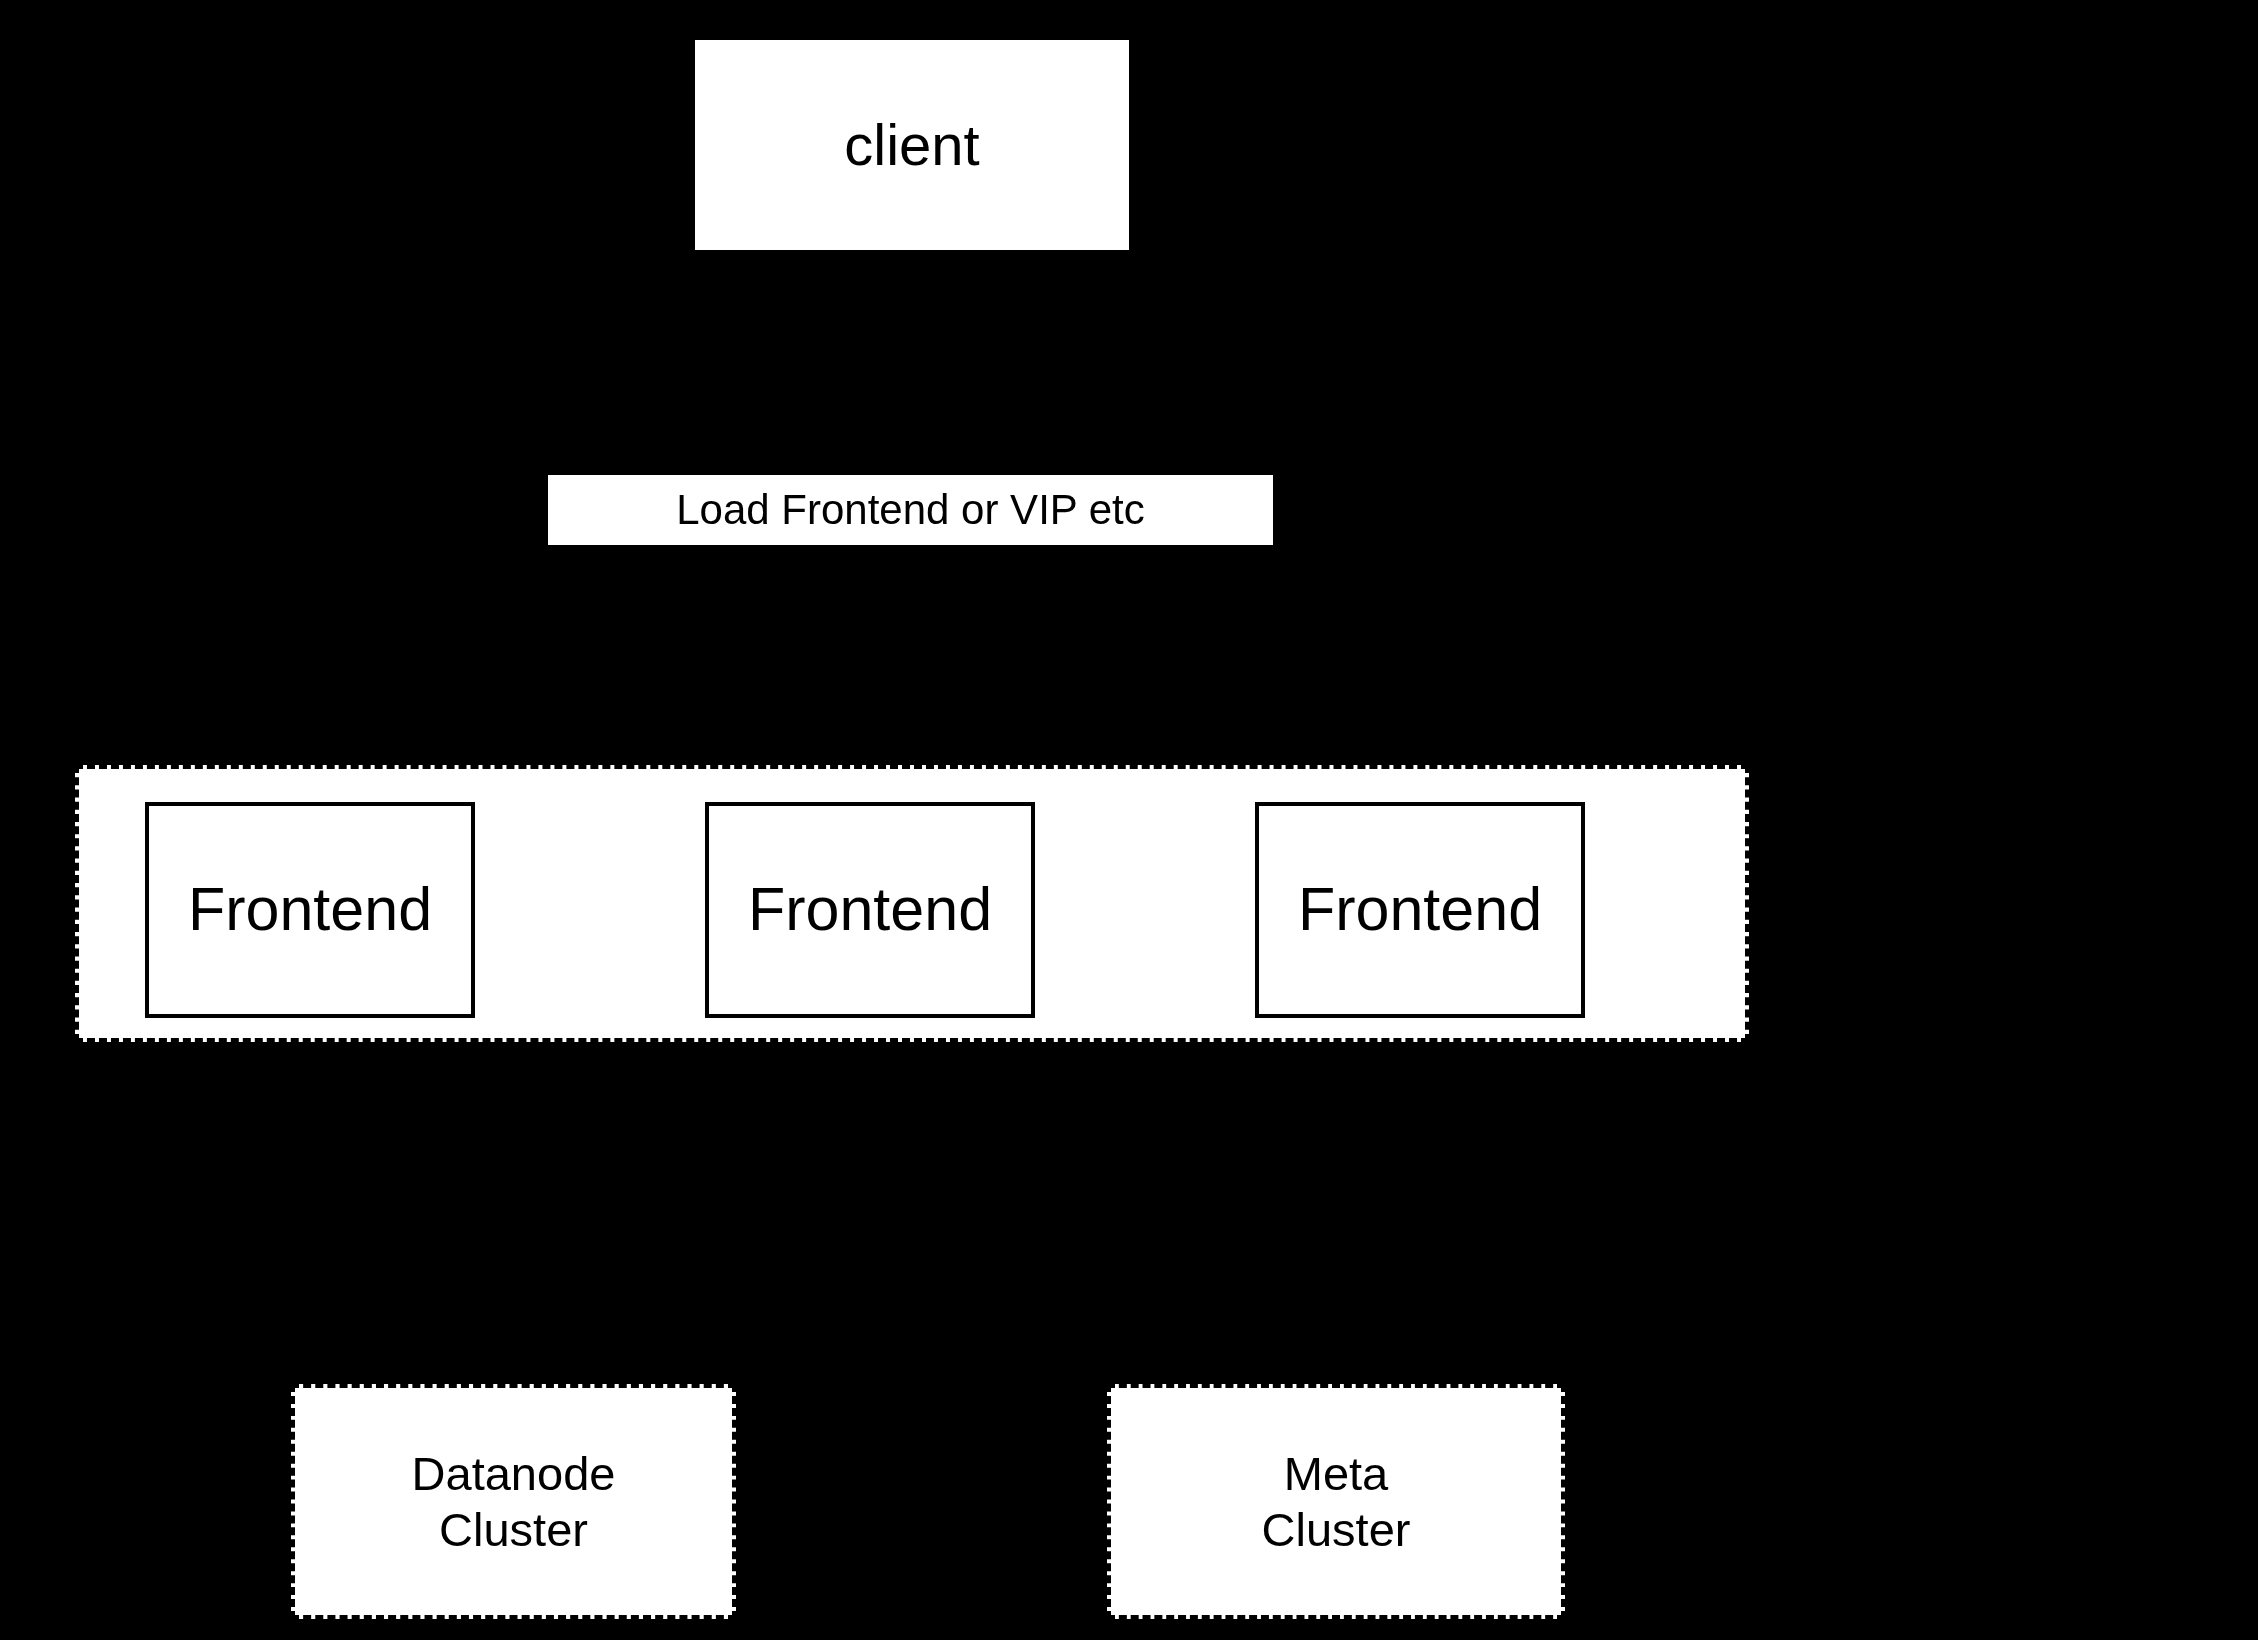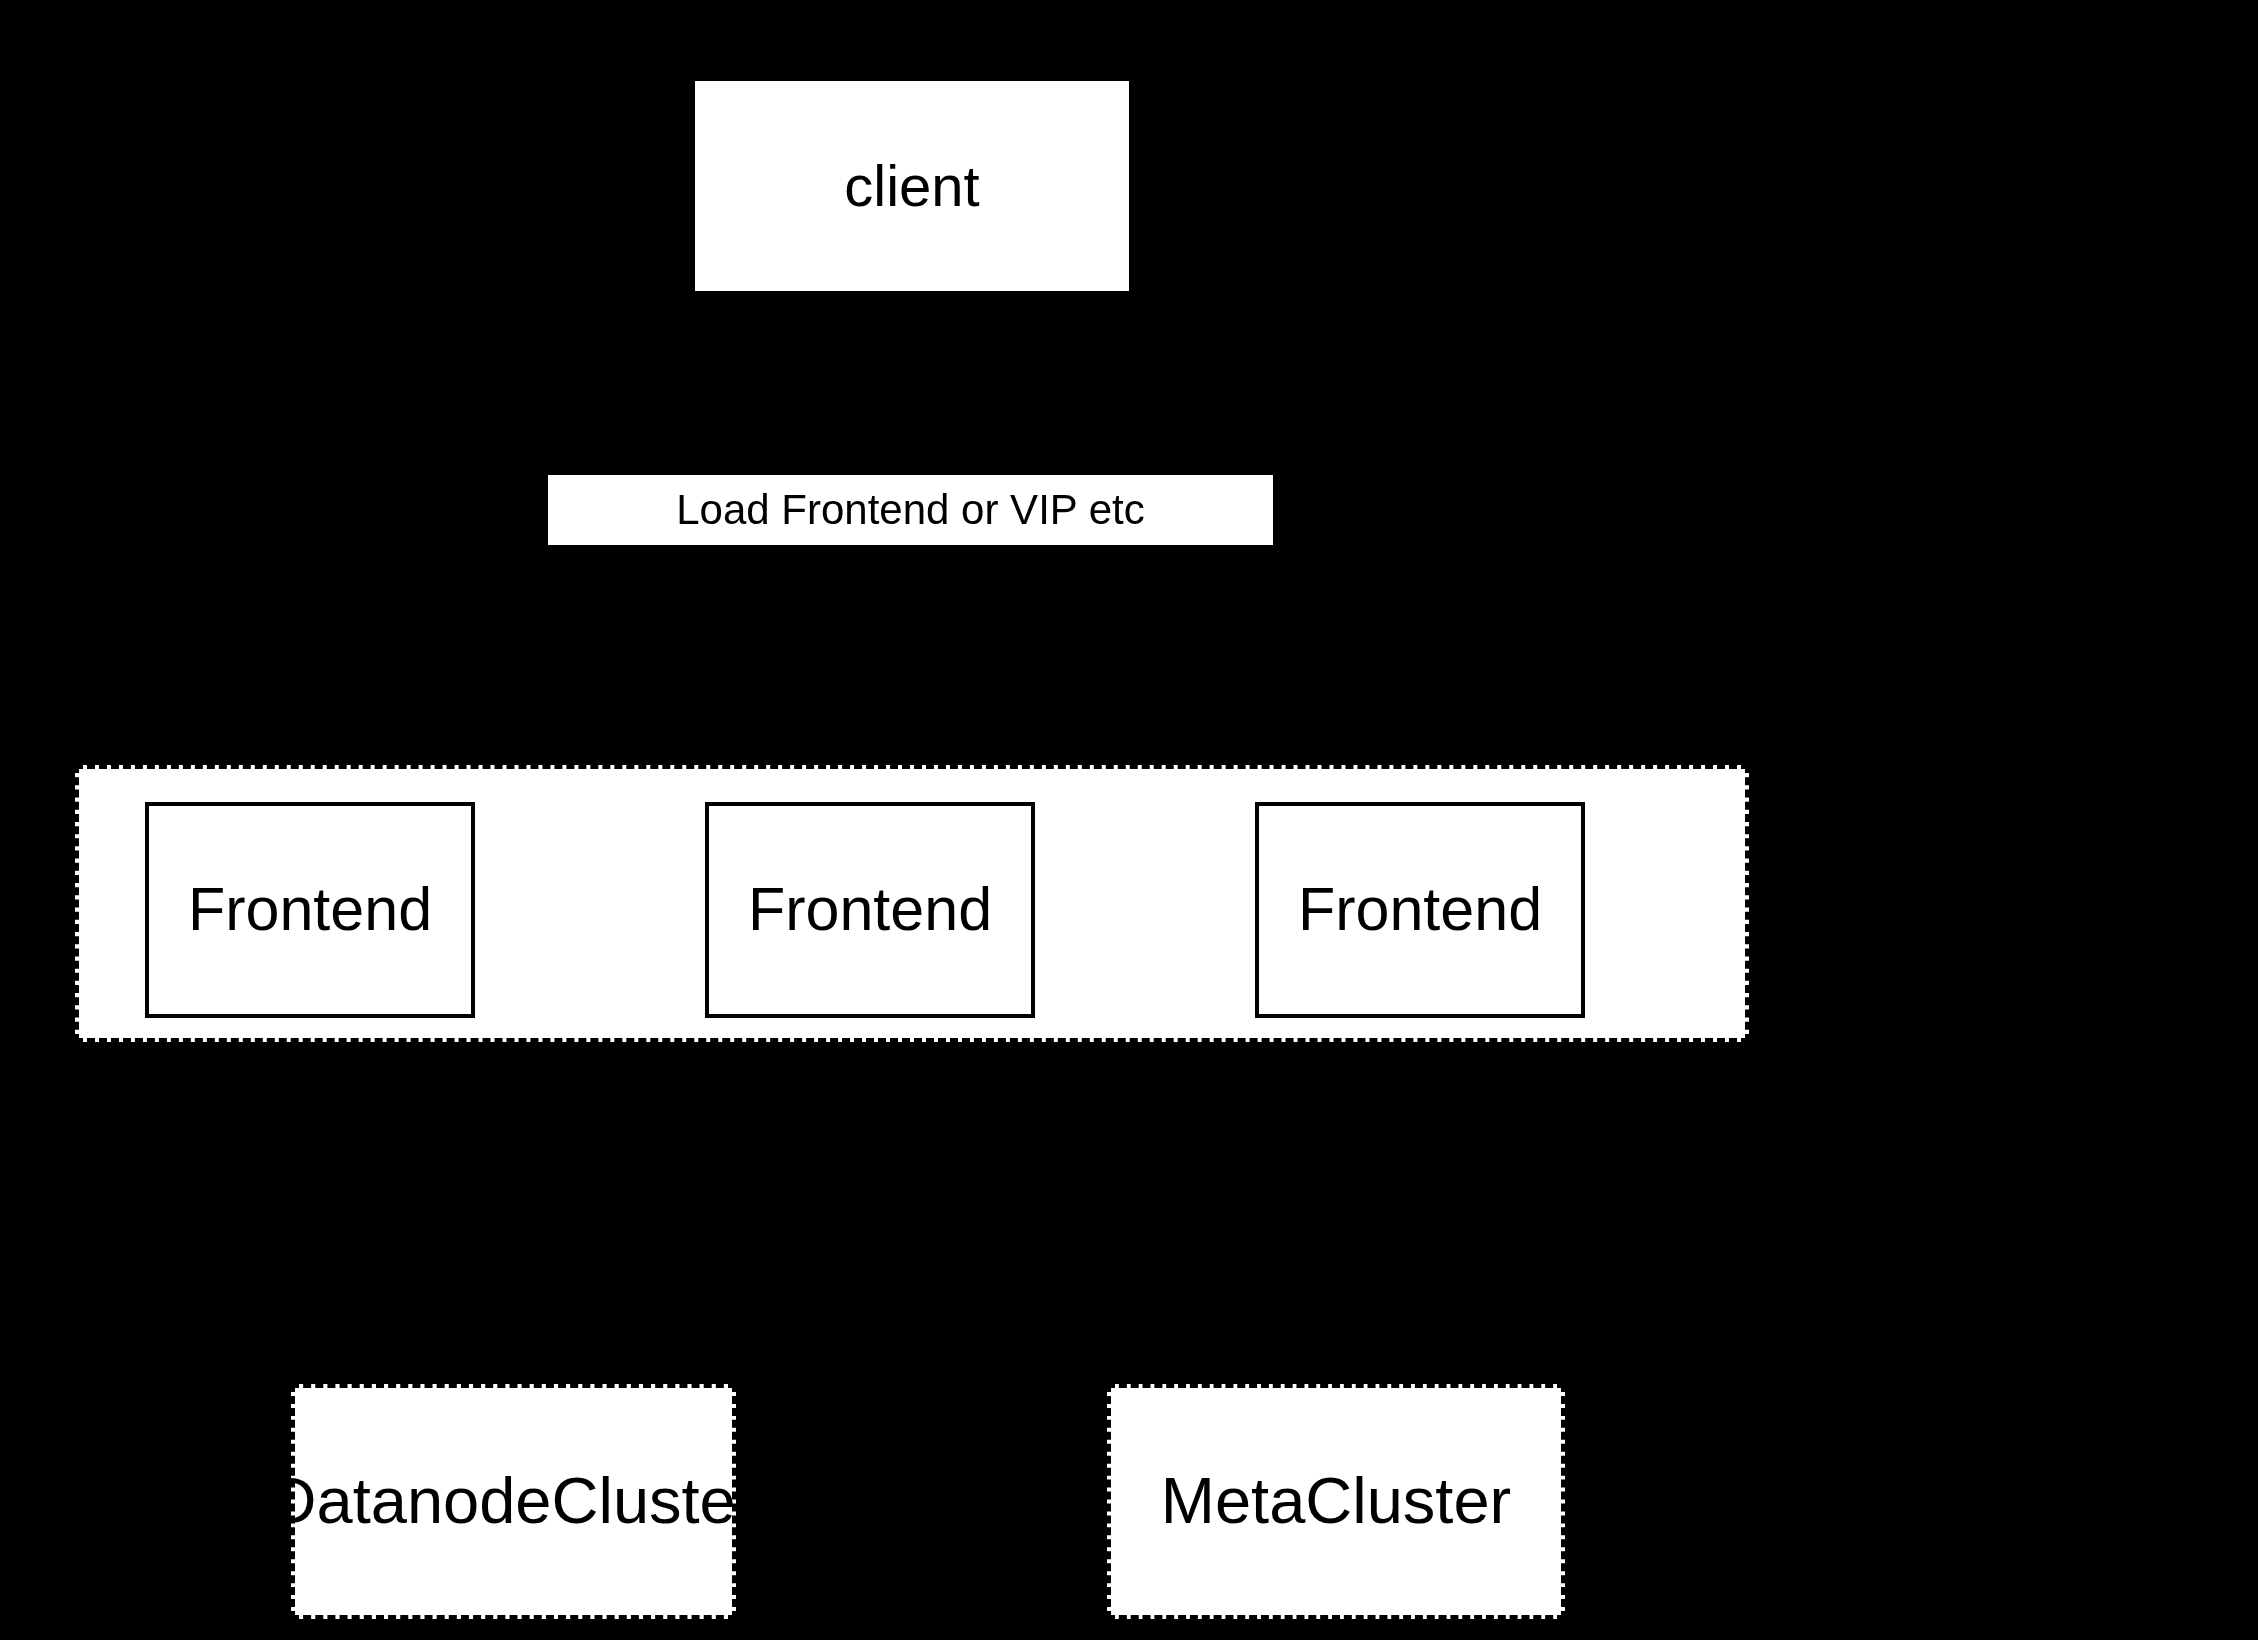--- a/index.html
+++ b/index.html
@@ -39,21 +39,20 @@
   }
 
   
   .client-box {
     left: 695px;
     top: 40px;
     width: 434px;
     height: 210px;
     border: none;
     font-size: 58px;
-    margin-top: 41px;
   }
 
   
   .lb-box {
     left: 548px;
     top: 475px;
     width: 725px;
     height: 70px;
     border: none;
     font-size: 42px;
@@ -81,22 +80,22 @@
   }
   .frontend-box.fe-1 { left: 145px; }
   .frontend-box.fe-2 { left: 705px; }
   .frontend-box.fe-3 { left: 1255px; }
 
   
   .cluster-box {
     top: 1384px;
     height: 235px;
     border: 4.5px dashed #000000;
-    font-size: 65px;
-    flex-direction: row;
+    font-size: 47px;
+    flex-direction: column;
   }
   .cluster-box.datanode { left: 291px; width: 445px; }
   .cluster-box.meta     { left: 1107px; width: 458px; }
 
   .cluster-line { display: block; }
 </style>
 </head>
 <body>
 
 <div id="canvas">

